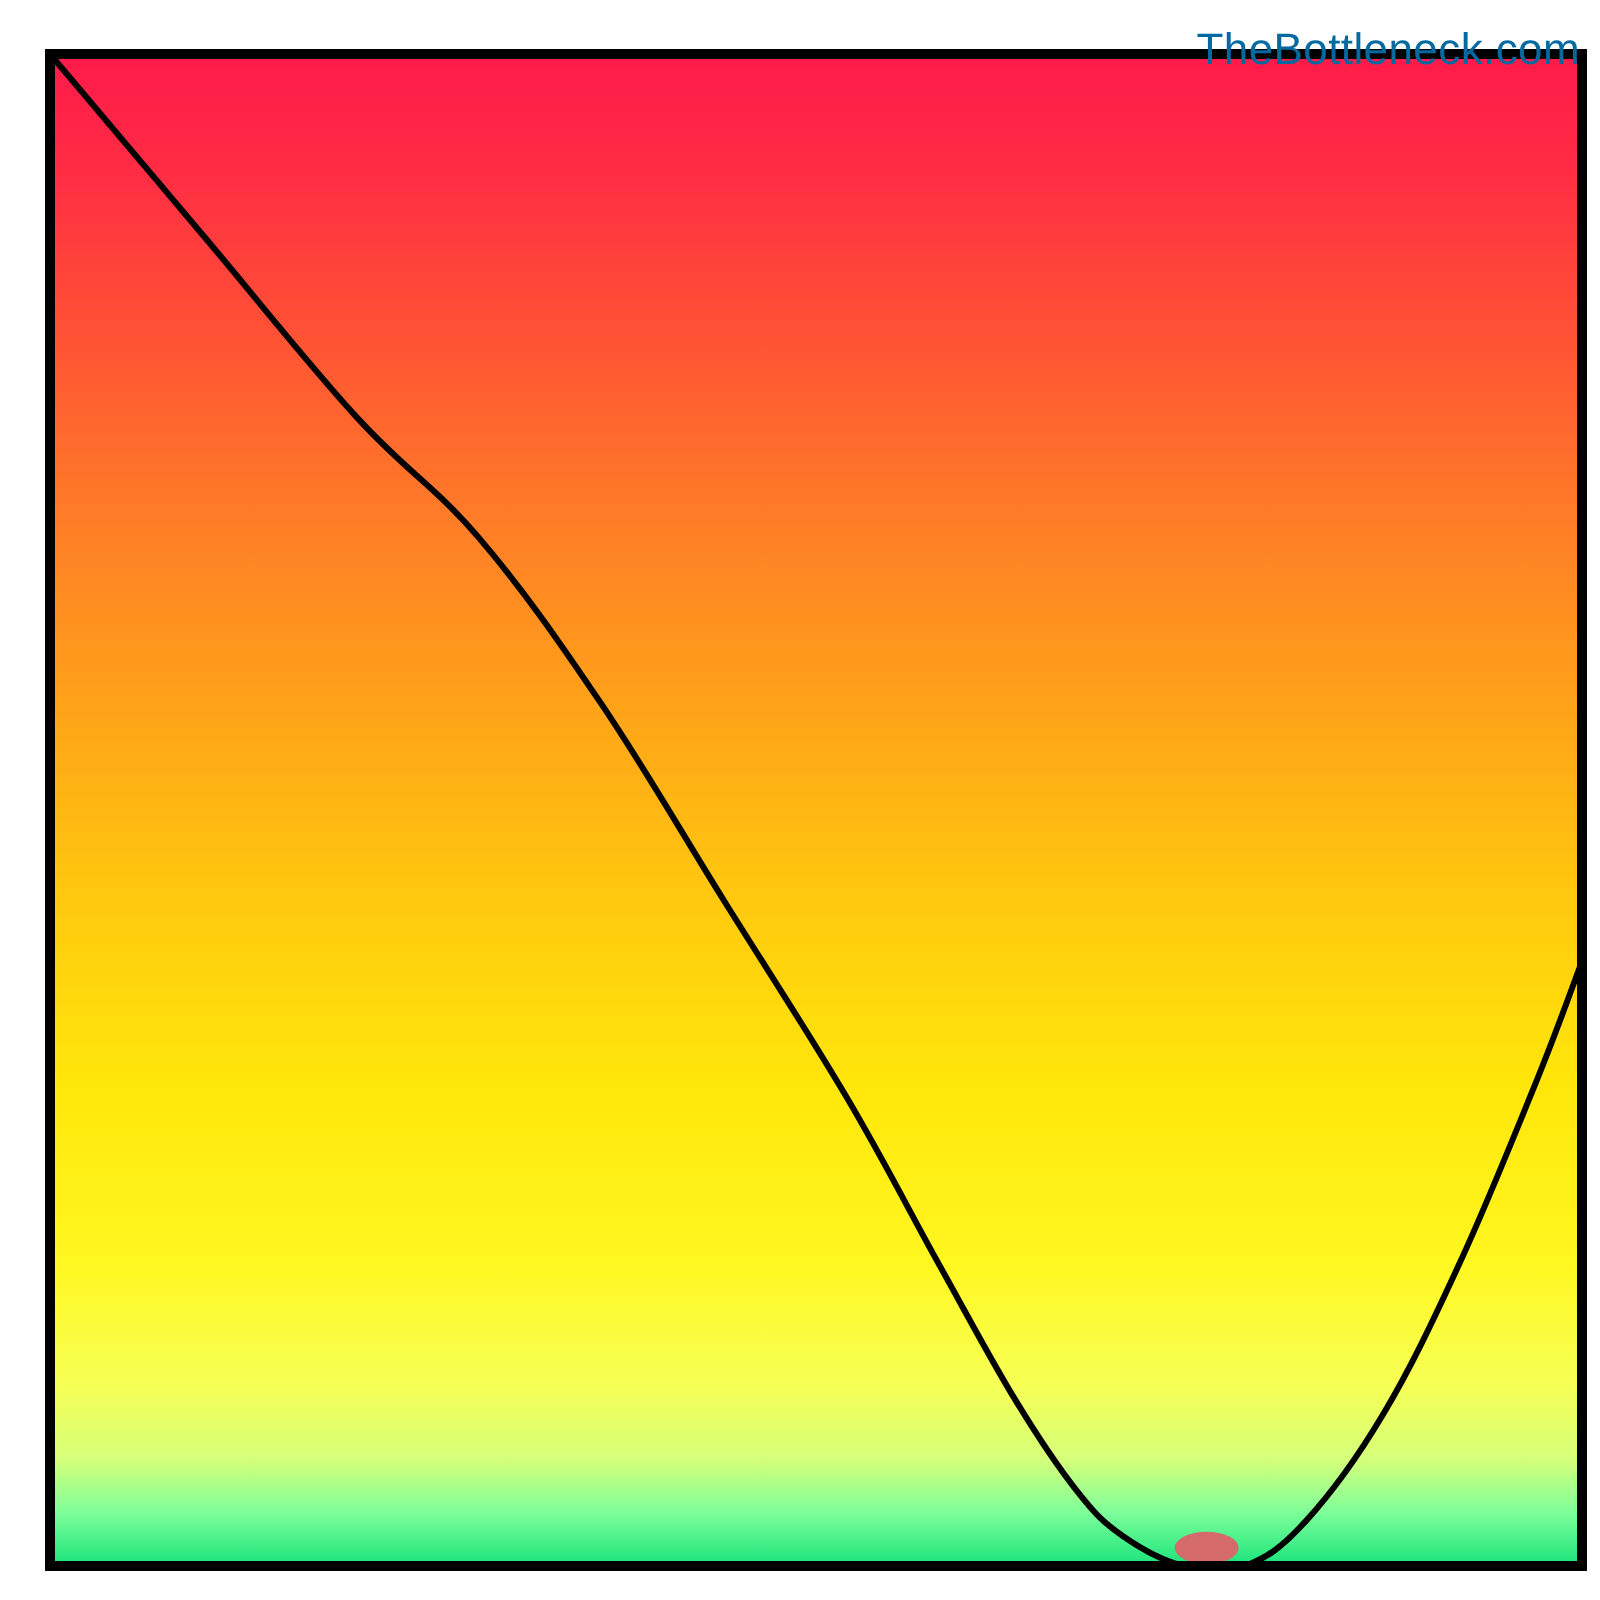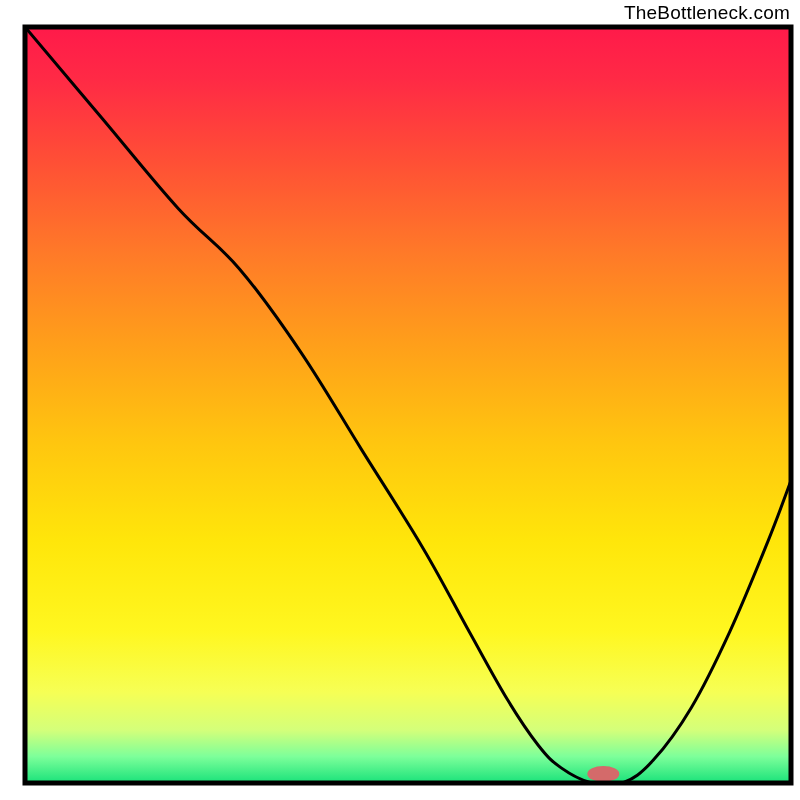--- a/index.html
+++ b/index.html
@@ -10,24 +10,24 @@
     background: #ffffff;
     font-family: Arial, Helvetica, sans-serif;
   }
   .container {
     position: relative;
     width: 800px;
     height: 800px;
   }
   .watermark {
     position: absolute;
-    top: 2px;
+    top: 12px;
     right: 10px;
-    color: #000000;
-    font-size: 19px;
+    color: #0369a1;
+    font-size: 22px;
     font-weight: 400;
     letter-spacing: 0.2px;
     z-index: 4;
   }
   svg {
     position: absolute;
     top: 0;
     left: 0;
   }
 </style>

